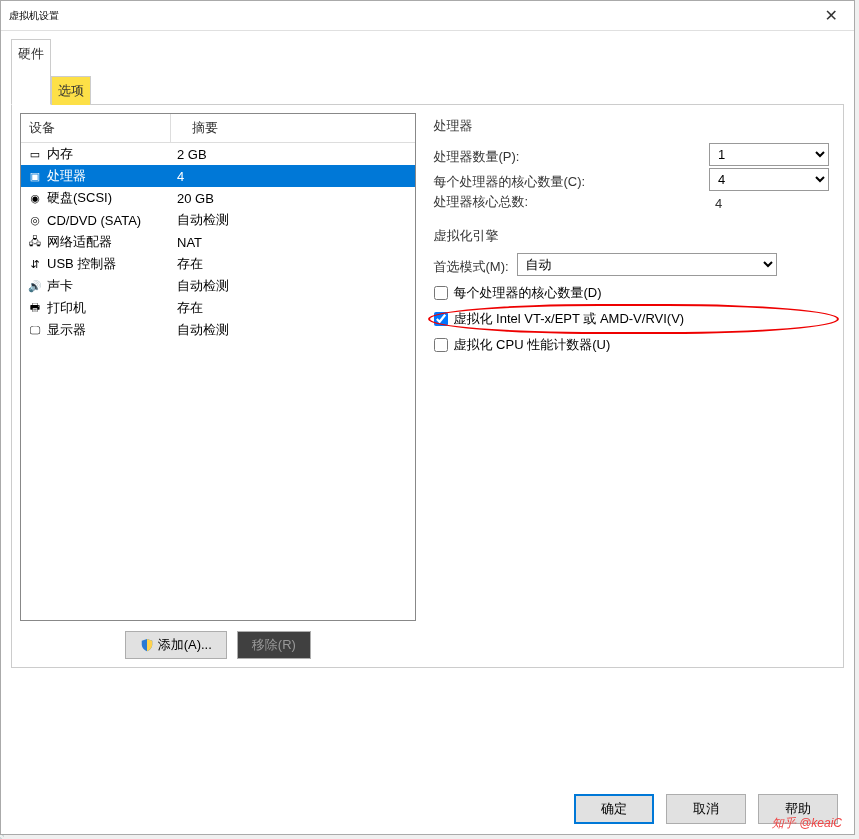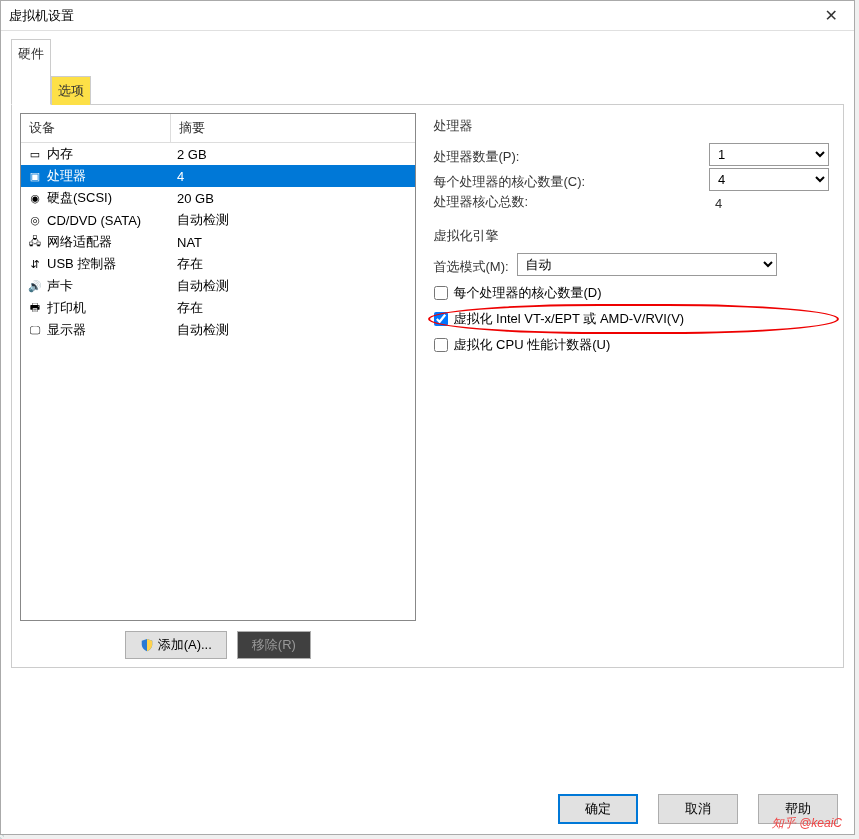--- a/index.html
+++ b/index.html
@@ -1,30 +1,30 @@
 <!DOCTYPE html>
 <html><head>
 <meta charset="utf-8">
 <style>
 * { box-sizing: border-box; margin: 0; padding: 0; font-family: "Microsoft YaHei", "Segoe UI", sans-serif; font-size: 13px; }
 body { background: #f0f0f0; width: 859px; height: 839px; overflow: hidden; position: relative; }
 .window { width: 855px; height: 835px; background: #fff; border: 1px solid #aaa; position: relative; }
 .titlebar { height: 30px; display: flex; align-items: center; padding: 0 8px; border-bottom: 1px solid #e0e0e0; }
-.titlebar .title { flex: 1; font-size: 13px; color: #000; }
+.titlebar .title { flex: 1; font-size: 10px; color: #000; }
 .titlebar .close { font-size: 16px; color: #333; cursor: pointer; padding: 2px 8px; }
 .tabs { display: flex; margin: 8px 10px 0 10px; }
 .tab { padding: 5px 6px; background: #fff; border: 1px solid #ccc; border-bottom: none; font-size: 13px; color: #333; cursor: pointer; position: relative; }
 .tab.active { background: #fff; border-bottom: 1px solid #fff; z-index: 2; }
 .tab:not(.active) { background: #fde047; margin-top: 37px; }
 .tab-panel { border: 1px solid #ccc; margin: -1px 10px 0 10px; padding: 8px; height: 564px; display: flex; gap: 12px; }
 .left-col { flex: 1; display: flex; flex-direction: column; }
 .hw-list { border: 1px solid #888; flex: 1; background: #fff; overflow: auto; }
 .hw-header { display: flex; border-bottom: 1px solid #ddd; font-size: 13px; color: #333; }
 .hw-header .col-dev { width: 150px; padding: 5px 8px; border-right: 1px solid #ddd; }
-.hw-header .col-sum { flex: 1; padding: 5px 8px; }
+.hw-header .col-sum { flex: 1; padding: 5px 8px; margin-left: 13px; }
 .hw-row { display: flex; align-items: center; height: 22px; font-size: 13px; cursor: pointer; }
 .hw-row .col-dev { width: 150px; padding: 0 6px; display: flex; align-items: center; gap: 4px; }
 .hw-row .col-sum { flex: 1; padding: 0 6px; }
 .hw-row.selected { background: #0078d7; color: #fff; }
 .hw-row:not(.selected) { color: #000; }
 .icon { width: 16px; height: 16px; display: inline-flex; align-items: center; justify-content: center; font-size: 11px; flex-shrink: 0; }
 .left-actions { display: flex; justify-content: center; gap: 10px; margin-top: 10px; }
 .btn { padding: 4px 14px; border: 1px solid #adadad; background: #e1e1e1; font-size: 13px; cursor: pointer; display: inline-flex; align-items: center; gap: 4px; }
 .btn:disabled { color: #999; background: #404040; cursor: default; }
 .right-col { flex: 1; display: flex; flex-direction: column; gap: 14px; padding: 4px 6px; }
@@ -33,21 +33,21 @@
 .field-row { display: flex; align-items: flex-end; margin: 2px 0; }
 .field-row .label { flex: 1; font-size: 13px; color: #333; }
 .field-row .ctrl { width: 120px; }
 .field-row .val-text { width: 120px; font-size: 13px; color: #333; padding-left: 6px; }
 select { width: 100%; padding: 2px 4px; border: 1px solid #999; background: #fff; font-size: 13px; }
 .wide-select { width: 260px; }
 .chk-row { display: flex; align-items: center; gap: 6px; margin: 8px 0; font-size: 13px; position: relative; }
 .chk-row input { width: 14px; height: 14px; }
 .red-circle { position: absolute; border: 2px solid #e00; border-radius: 50% / 60%; left: -6px; top: -6px; right: -10px; bottom: -6px; pointer-events: none; }
 .footer { position: absolute; bottom: 10px; right: 16px; display: flex; gap: 12px; }
-.footer .btn { min-width: 80px; justify-content: center; background: #e1e1e1; margin-left: 8px; }
+.footer .btn { min-width: 80px; justify-content: center; background: #e1e1e1; }
 .footer .btn.primary { border: 2px solid #0078d7; background: #e1e1e1; }
 .watermark { position: absolute; right: 12px; bottom: 2px; color: #ef4444; font-size: 12px; font-style: italic; pointer-events: none; white-space: nowrap; }
 .left-edge { position: absolute; left: 0; top: 0; bottom: 0; width: 4px; background: repeating-linear-gradient(45deg,#7aa,#7aa 2px,#eee 2px,#eee 4px); opacity: .3; }
 .shield { width:14px; height:14px; }
 </style>
 </head>
 <body>
 
 <div class="left-edge"></div>
 

